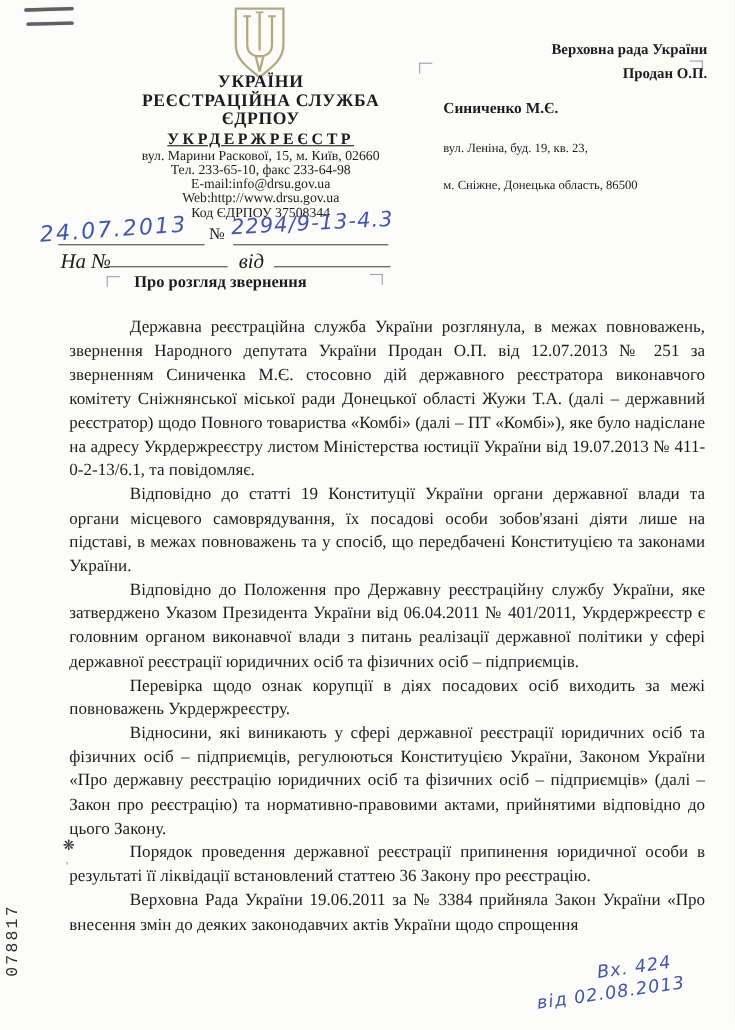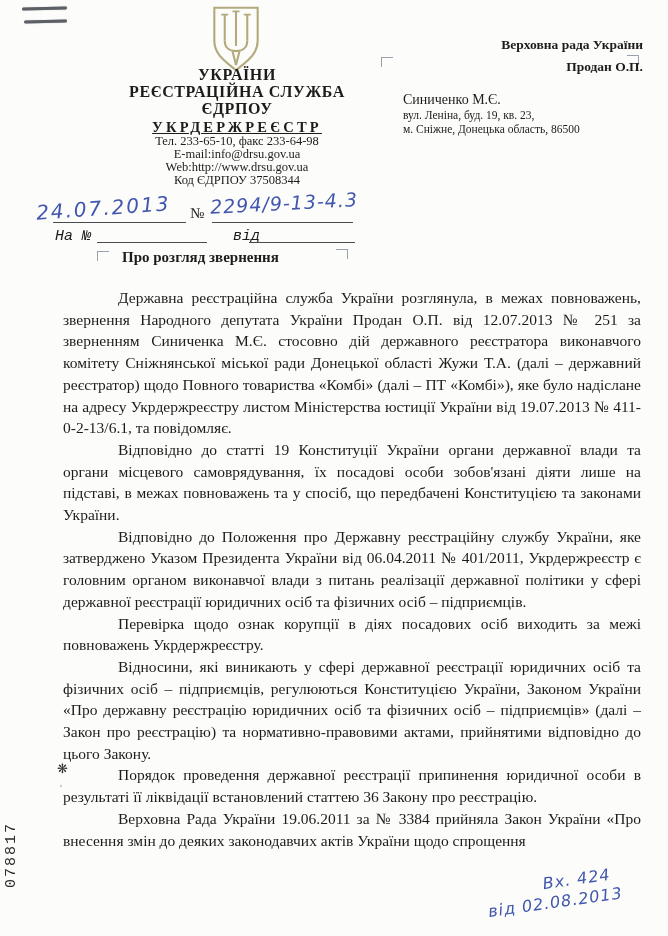--- a/index.html
+++ b/index.html
@@ -17,32 +17,32 @@
   .sender { position:absolute; left:58px; top:66px; width:358px; text-align:center; }
   .org-line { font-weight:bold; font-size:16px; line-height:17px; letter-spacing:.6px; }
   .org-short { font-weight:bold; font-size:14.5px; line-height:16px; letter-spacing:3.2px; margin-top:2px;text-decoration:underline; }
   .contact { font-size:12.5px; line-height:13px; }
 
   .emblem { position:absolute; left:210px; top:6px; }
 
   
   .recipient { position:absolute; left:403px; top:34px; width:240px; }
   .rec-bold { font-weight:bold; font-size:13.5px; line-height:22px;text-align:right; }
-  .rec-name { font-weight:normal; font-size:14px; line-height:16px; margin-top:14px; }
-  .rec-addr { font-size:11.5px; line-height:14px; }
+  .rec-name { font-weight:bold; font-size:14px; line-height:16px; margin-top:14px; }
+  .rec-addr { font-size:11.5px; line-height:14px;margin-top:20px; }
 
   
   .corner { position:absolute; width:11px; height:9px; }
   .corner.tl { border-left:1px solid #9aa2ac; border-top:1px solid #9aa2ac; }
   .corner.tr { border-right:1px solid #9aa2ac; border-top:1px solid #9aa2ac; }
 
   
   .ul { position:absolute; height:0; border-bottom:1.6px solid #4a4a4a; }
   .no-sym { position:absolute; left:190px; top:205px; font-size:15px; }
-  .reply-label { position:absolute; font-style:italic; font-size:15px;font-family:Liberation Mono, monospace; }
+  .reply-label { position:absolute; font-style:italic; font-size:19px; }
   .handwr { color:#4156ae; font-family:"DejaVu Sans",sans-serif; font-style:italic; }
   .hw-date { position:absolute; left:36px; top:196px; font-size:20px; letter-spacing:2px; transform:rotate(-4deg); white-space:nowrap; }
   .hw-num  { position:absolute; left:210px; top:192px; font-size:19px; letter-spacing:1px; transform:rotate(-3deg); white-space:nowrap; }
 
   .subject { position:absolute; left:122px; top:249px; font-weight:bold; font-size:15px; }
 
   
   .body-text { position:absolute; left:63px; top:287px; width:578px;
     font-size:15.5px; line-height:21.7px; text-align:justify; }
   .body-text p { margin:0; text-indent:55px; }
@@ -80,20 +80,21 @@
       <path d="M26,52 L30,68 L34,52" stroke="#b2a97c" stroke-width="2.4"></path>
       <path d="M13,10 H21 M26,6 H34 M39,10 H47" stroke="#b2a97c" stroke-width="2"></path>
     </svg>
   </div>
 
   <div class="sender">
     <div class="org-line">УКРАЇНИ</div>
     <div class="org-line">РЕЄСТРАЦІЙНА СЛУЖБА</div>
     <div class="org-line">ЄДРПОУ</div>
     <div class="org-short">УКРДЕРЖРЕЄСТР</div>
+    <div class="contact">вул. Марини Раскової, 15, м. Київ, 02660</div>
     <div class="contact">Тел. 233-65-10, факс 233-64-98</div>
     <div class="contact">E-mail:info@drsu.gov.ua</div>
     <div class="contact">Web:http://www.drsu.gov.ua</div>
     <div class="contact">Код ЄДРПОУ 37508344</div>
   </div>
 
   <div class="corner tl" style="left:381px; top:57px;"></div>
   <div class="corner tr" style="left:627px; top:55px;"></div>
 
   <div class="recipient">
@@ -105,21 +106,21 @@
   </div>
 
   <div class="ul" style="left:53px; top:222px; width:133px;"></div>
   <div class="no-sym">№</div>
   <div class="ul" style="left:212px; top:222px; width:141px;"></div>
   <div class="handwr hw-date">24.07.2013</div>
   <div class="handwr hw-num">2294/9-13-4.3</div>
 
   <div class="reply-label" style="left:55px; top:228px;">На №</div>
   <div class="ul" style="left:97px; top:242px; width:110px;"></div>
-  <div class="reply-label" style="left:233px; top:228px;text-align:right;">від</div>
+  <div class="reply-label" style="left:217px; top:228px;text-align:right;">від</div>
   <div class="ul" style="left:249px; top:242px; width:106px;"></div>
 
   <div class="corner tl" style="left:97px; top:251px;"></div>
   <div class="subject">Про розгляд звернення</div>
   <div class="corner tr" style="left:336px; top:249px;"></div>
 
   <div class="body-text">
     <p>Державна реєстраційна служба України розглянула, в межах повноважень, звернення Народного депутата України Продан О.П. від 12.07.2013 № 251 за зверненням Синиченка М.Є. стосовно дій державного реєстратора виконавчого комітету Сніжнянської міської ради Донецької області Жужи Т.А. (далі – державний реєстратор) щодо Повного товариства «Комбі» (далі – ПТ «Комбі»), яке було надіслане на адресу Укрдержреєстру листом Міністерства юстиції України від 19.07.2013 № 411-0-2-13/6.1, та повідомляє.</p>
     <p>Відповідно до статті 19 Конституції України органи державної влади та органи місцевого самоврядування, їх посадові особи зобов'язані діяти лише на підставі, в межах повноважень та у спосіб, що передбачені Конституцією та законами України.</p>
     <p>Відповідно до Положення про Державну реєстраційну службу України, яке затверджено Указом Президента України від 06.04.2011 № 401/2011, Укрдержреєстр є головним органом виконавчої влади з питань реалізації державної політики у сфері державної реєстрації юридичних осіб та фізичних осіб – підприємців.</p>

